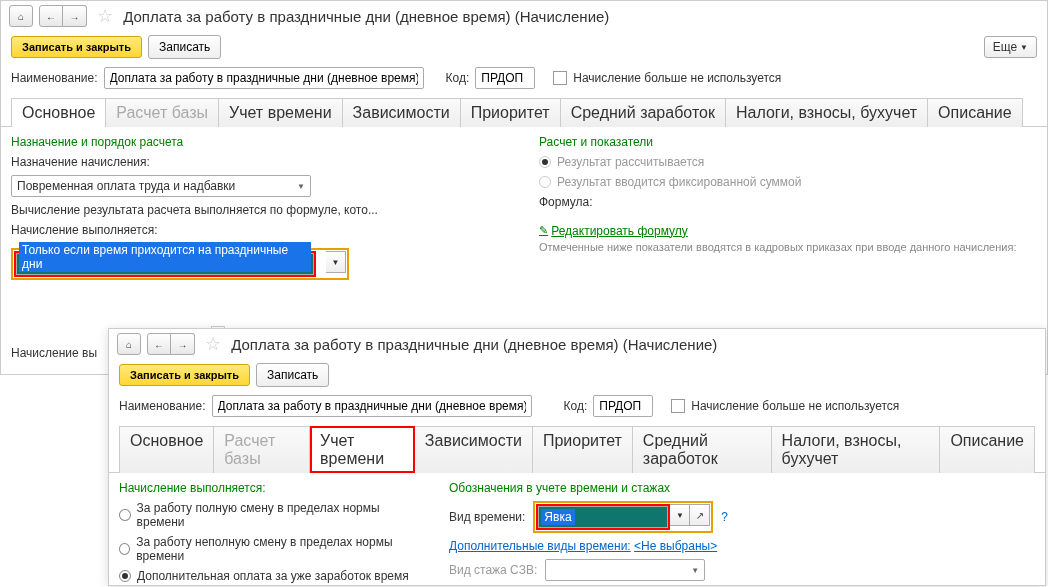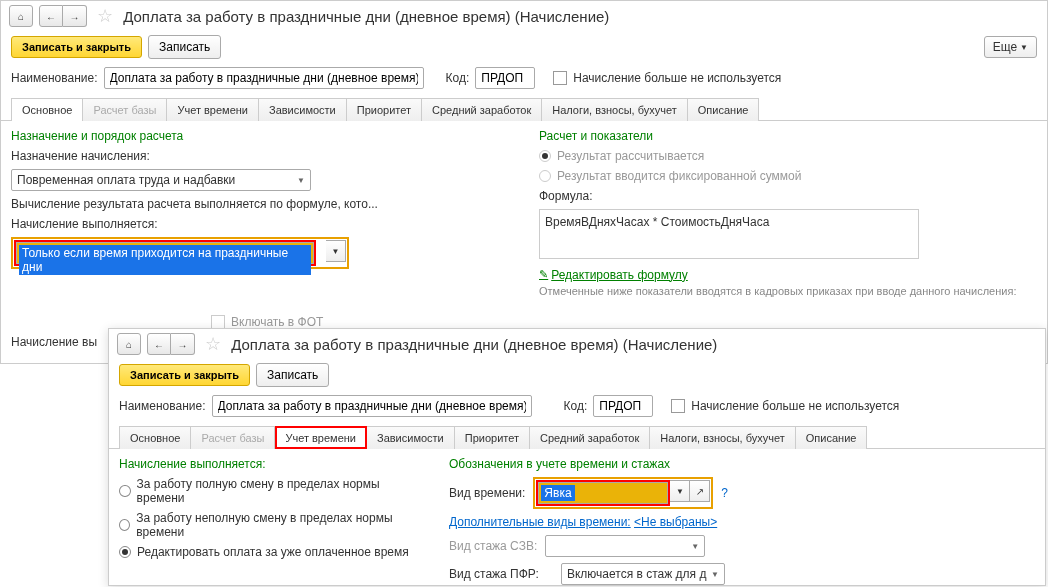--- a/index.html
+++ b/index.html
@@ -21,36 +21,36 @@
 .btn-plain { background: linear-gradient(#fff,#eee); border: 1px solid #aaa; padding: 4px 10px; border-radius: 3px; cursor: pointer; font-size: 12px; }
 .spacer { flex: 1; }
 .more-btn { border: 1px solid #aaa; background: linear-gradient(#fff,#eee); padding: 3px 8px; border-radius: 3px; cursor: pointer; display: flex; align-items: center; gap: 3px; font-size: 12px; }
 
 .row-fields { display: flex; align-items: center; gap: 6px; padding: 4px 10px; }
 .lbl { white-space: nowrap; }
 .input { border: 1px solid #aaa; padding: 3px 5px; font-size: 12px; height: 22px; border-radius: 2px; }
 .chk { width: 14px; height: 14px; border: 1px solid #999; background: #fff; }
 
 .tabs { display: flex; border-bottom: 1px solid #ccc; padding: 0 10px; margin-top: 4px; }
-.tab { padding: 5px 10px; border: 1px solid #ccc; border-bottom: none; background: linear-gradient(#fafafa,#eee); cursor: pointer; position: relative; top: 1px; font-size: 11px; }
+.tab { padding: 5px 10px; border: 1px solid #ccc; border-bottom: none; background: linear-gradient(#fafafa,#eee); cursor: pointer; position: relative; top: 1px; font-size: 16px; }
 .tab.active { background: #fff; font-weight: normal; }
 .tab.disabled { color: #aaa; }
 .tab + .tab { border-left: none; }
 .tab.hl-red { outline: 2px solid red; outline-offset: -2px; position: relative; z-index: 2; }
 
 .body { display: flex; padding: 8px 10px; gap: 30px; }
 .col { flex: 1; }
 .section-h { color: #008000; margin-bottom: 6px; font-size: 12px; }
 .form-row { margin-bottom: 6px; }
 .select { border: 1px solid #aaa; padding: 3px 5px; font-size: 12px; height: 22px; width: 300px; display: flex; align-items: center; justify-content: space-between; background: #fff; border-radius: 2px; }
 .drop-arrow { font-size: 8px; color: #666; }
 
 .hl-box { border: 2px solid #e8a000; padding: 1px; display: inline-flex; }
 .hl-red-box { border: 2px solid red; padding: 0px; display: inline-flex; }
-.sel-input { border: 1px solid #aaa; background: #eab308; padding: 2px; height: 22px; width: 298px; display: flex; align-items: flex-start; }
+.sel-input { border: 1px solid #aaa; background: #0f766e; padding: 2px; height: 22px; width: 298px; display: flex; align-items: flex-end; }
 .sel-selected { background: #1a73e8; color: #fff; padding: 1px 3px; }
 .drop-btn { width: 20px; height: 22px; border: 1px solid #aaa; border-left: none; display: flex; align-items: center; justify-content: center; font-size: 8px; background: linear-gradient(#fff,#eee); }
 
 .radio-row { display: flex; align-items: center; gap: 6px; margin-bottom: 6px; }
 .radio { width: 12px; height: 12px; border: 1px solid #888; border-radius: 50%; display: flex; align-items: center; justify-content: center; }
 .radio.checked::after { content: ''; width: 6px; height: 6px; background: #333; border-radius: 50%; }
 .radio.disabled { border-color: #ccc; }
 
 .formula-box { border: 1px solid #ccc; padding: 5px; height: 50px; width: 380px; font-size: 12px; }
 .link-green { color: #008000; text-decoration: underline; cursor: pointer; display: inline-flex; align-items: center; gap: 3px; }
@@ -143,21 +143,20 @@
       <div class="section-h">Расчет и показатели</div>
       <div class="radio-row">
         <span class="radio checked disabled"></span>
         <span class="gray-txt">Результат рассчитывается</span>
       </div>
       <div class="radio-row">
         <span class="radio disabled"></span>
         <span class="gray-txt">Результат вводится фиксированной суммой</span>
       </div>
       <div class="form-row lbl">Формула:</div>
-      <div class="formula-box">ВремяВДняхЧасах * СтоимостьДняЧаса</div>
       <div style="height:8px"></div>
       <span class="link-green">
           <span class="pencil">✎</span>
           <span>Редактировать формулу</span>
         </span>
       <div class="note">Отмеченные ниже показатели вводятся в кадровых приказах при вводе данного начисления:</div>
     </div>
   </div>
 </div>
 
@@ -201,21 +200,21 @@
       <div class="radio-row">
           <span class="radio"></span>
           <span>За работу полную смену в пределах нормы времени</span>
         </div>
       <div class="radio-row">
           <span class="radio"></span>
           <span>За работу неполную смену в пределах нормы времени</span>
         </div>
       <div class="radio-row">
           <span class="radio checked"></span>
-          <span>Редактировать оплата за уже оплаченное время</span>
+          <span>Дополнительная оплата за уже заработок время</span>
         </div>
     </div>
     <div class="col">
       <div class="section-h">Обозначения в учете времени и стажах</div>
       <div class="form-row" style="display:flex;align-items:center;gap:8px">
         <span class="lbl">Вид времени:</span>
         <span class="hl-box" style="display:inline-flex">
           <span class="hl-red-box">
             <span class="sel-input" style="width:130px">
               <span class="sel-selected">Явка</span>

